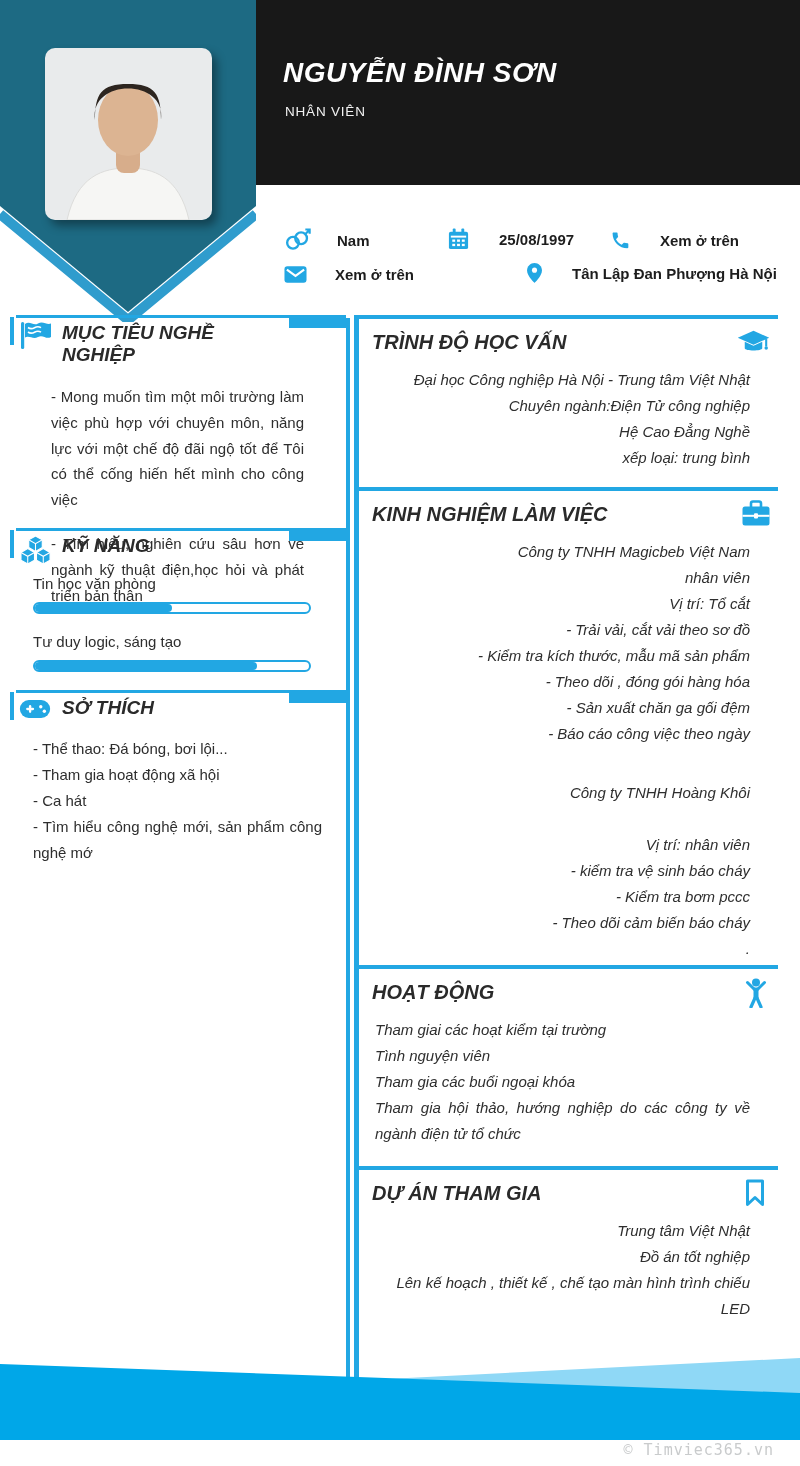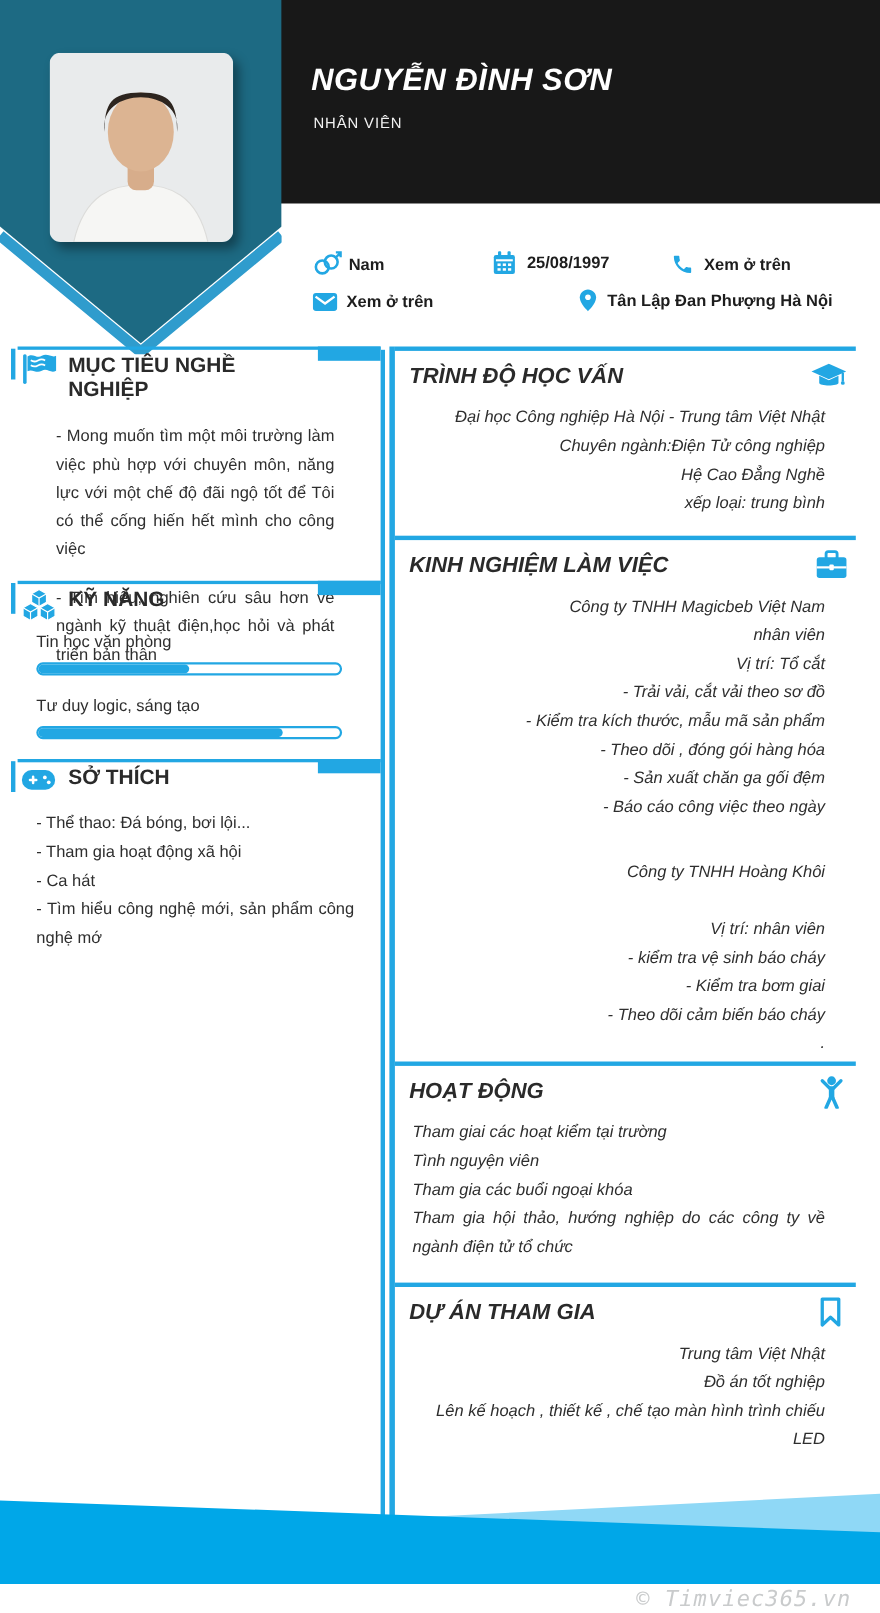--- a/index.html
+++ b/index.html
@@ -11,52 +11,52 @@
   #page{position:relative;width:800px;height:1466px;background:#fff;overflow:hidden;}
 
   
   #dark-header{position:absolute;left:255px;top:0;width:545px;height:185px;background:var(--dark);}
   #name{position:absolute;left:283px;top:57px;font-size:28px;font-weight:bold;color:#fff;letter-spacing:.5px;font-style:italic;}
   #job-title{position:absolute;left:285px;top:104px;font-size:13.5px;color:#f2f2f2;letter-spacing:.8px;}
   #banner{position:absolute;left:0;top:0;}
   #photo{position:absolute;left:45px;top:48px;width:167px;height:172px;border-radius:10px;overflow:hidden;box-shadow:5px 6px 10px rgba(0,0,0,.38);}
 
   
-  .info-item{position:absolute;display:flex;align-items:center;height:22px;}
+  .info-item{position:absolute;display:flex;align-items:center;height:22px;gap:20px;}
   .info-label{font-size:15px;font-weight:600;color:#1d1d1d;}
   .info-icon{display:inline-flex;align-items:center;}
 
   
   .lsec{position:absolute;left:10px;width:336px;}
   .topline{position:absolute;top:0;left:6px;right:0;height:3px;background:var(--accent);}
   .topbar{position:absolute;top:0;right:0;width:57px;height:13px;background:var(--accent);}
   .ltick{position:absolute;left:0;top:2px;width:4px;height:28px;background:var(--accent);}
   .licon{position:absolute;left:9px;top:6px;}
-  .lhead{margin:7px 60px 0 52px;font-size:19px;font-weight:bold;color:#2a2a2a;}
+  .lhead{margin:7px 60px 0 52px;font-size:19px;font-weight:bold;color:#2a2a2a;font-style:italic;}
   .lbody{margin:17px 24px 0 23px;font-size:15px;color:var(--text);}
   .lbody p{margin:18px;text-align:justify;line-height:25.8px;}
   .skill + .skill{margin-top:18px;}
   .skill-label{line-height:20px;margin-bottom:8px;}
   .bar{width:278px;height:12px;border:2px solid var(--accent);border-radius:8px;box-sizing:border-box;}
   .fill{height:8px;border-radius:6px;background:var(--accent);}
   .line{line-height:26px;min-height:26px;white-space:pre-wrap;text-align:right;}
   .just{text-align:justify;}
 
   
   #divider{position:absolute;left:346px;top:318px;width:4px;height:1062px;background:var(--accent);}
   #rcol{position:absolute;left:354px;top:315px;width:424px;height:1065px;border-left:5px solid var(--accent);box-sizing:border-box;}
   .rsec{position:absolute;left:0;right:0;border-top:4px solid var(--accent);font-style:italic;}
   .rhead{margin:12px 44px 0 13px;font-size:20px;font-weight:bold;color:#2a2a2a;}
   .rbody{margin:13px 28px 0 16px;font-size:15px;color:var(--text);}
   .ricon{position:absolute;right:7px;top:9px;}
   .job + .job{margin-top:33px;}
 
   
   #footer-wave{position:absolute;left:0;top:1350px;}
-  #watermark{position:absolute;right:26px;top:1441px;font-family:"DejaVu Sans Mono","Liberation Mono",monospace;font-size:20px;letter-spacing:1px;color:var(--watermark);font-style:italic;}
+  #watermark{position:absolute;right:26px;top:1441px;font-family:"DejaVu Sans Mono","Liberation Mono",monospace;font-size:15px;letter-spacing:1px;color:var(--watermark);}
 
   .ic-fill{fill:var(--accent);}
   .ic-stroke{stroke:var(--accent);fill:none;}
 </style>
 </head>
 <body>
 
 <div id="page">
 
   <div id="dark-header"></div>
@@ -263,21 +263,21 @@
             <div class="line">- Theo dõi , đóng gói hàng hóa</div>
             <div class="line">- Sản xuất chăn ga gối đệm</div>
             <div class="line">- Báo cáo công việc theo ngày</div>
           </div>
         <div class="job">
 
         <div class="line">Công ty TNHH Hoàng Khôi</div>
             <div class="line"></div>
             <div class="line"> Vị trí: nhân viên</div>
             <div class="line">- kiểm tra vệ sinh báo cháy</div>
-            <div class="line">- Kiểm tra bơm giai</div>
+            <div class="line">- Kiểm tra bơm pccc</div>
             <div class="line">- Theo dõi cảm biến báo cháy</div>
             <div class="line">.</div>
           </div>
       </div>
     </div>
 
     <div class="rsec" style="top:650px">
       <span class="ricon" style="right:10px">
         <svg width="24" height="30" viewBox="0 0 24 30">
           <circle class="ic-fill" cx="12" cy="4.5" r="4"></circle>

